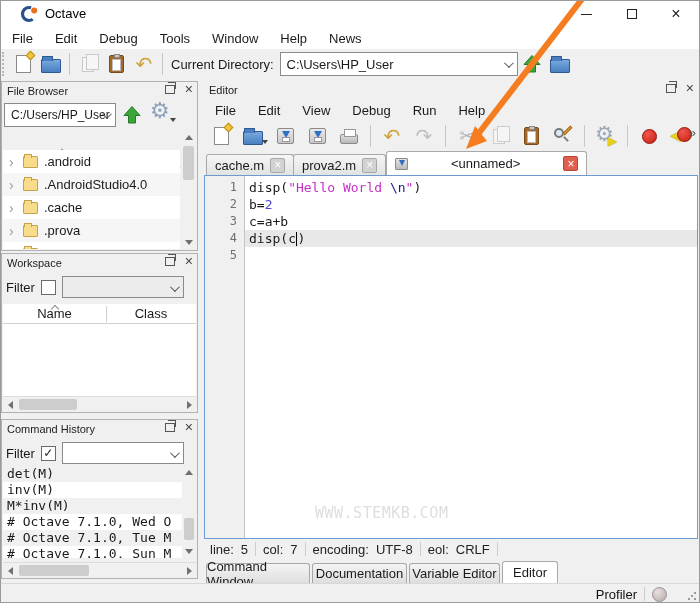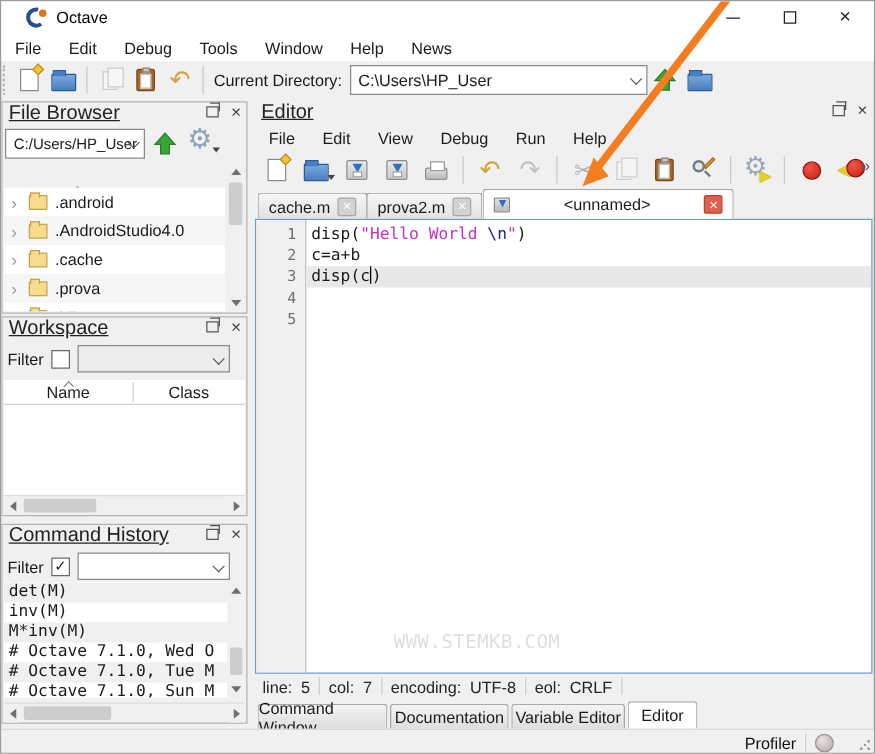--- a/index.html
+++ b/index.html
@@ -59,21 +59,21 @@
   .red-dot { width:15px; height:15px; border-radius:50%; background:radial-gradient(circle at 35% 30%, #f2564a, #c81e12); border:1px solid #8e120a; }
   .prev-bp { position:relative; width:22px; height:18px; }
   .prev-bp .red-dot { position:absolute; right:0; top:0; }
   .prev-bp .tri { position:absolute; left:0; top:1px; font-size:14px; color:#e8cf1e; text-shadow:0 0 1px #8a6a00; line-height:1; }
   .tree-folder { position:relative; width:15px; height:12px; background:#f7dc8c; border:1px solid #c8a24a; border-radius:1px; }
   .tree-folder:before { content:""; position:absolute; left:0; top:-3px; width:6px; height:3px; background:#f7dc8c; border:1px solid #c8a24a; border-bottom:none; }
   .caret-down { width:0; height:0; border-left:3px solid transparent; border-right:3px solid transparent; border-top:4px solid #444; }
   
   .panel { position:absolute; left:0; width:197px; background:#f0f0f0; border:1px solid #b2b2b2; }
   .panel-header { position:relative; height:18px; display:flex; align-items:center; }
-  .panel-title { margin-left:5px; font-size:16px; color:#222;text-decoration:underline; }
+  .panel-title { margin-left:5px; font-size:11px; color:#222; }
   .panel-hdr-icons { position:absolute; right:4px; top:2px; display:flex; gap:10px; align-items:center; }
   .undock-icon { position:relative; width:10px; height:9px; border:1px solid #555; background:#f0f0f0; }
   .undock-icon:before { content:""; position:absolute; left:2px; top:-4px; width:7px; height:6px; border:1px solid #555; border-bottom:none; border-left:none; background:transparent; }
   .close-x { font-size:14px; color:#444; line-height:10px; }
   
   .sb { background:#f0f0f0; position:absolute; }
   .sb-btn { position:absolute; display:flex; align-items:center; justify-content:center; background:#f0f0f0; }
   .sb-tri-up { width:0;height:0;border-left:4px solid transparent;border-right:4px solid transparent;border-bottom:5px solid #707070; }
   .sb-tri-down { width:0;height:0;border-left:4px solid transparent;border-right:4px solid transparent;border-top:5px solid #707070; }
   .sb-tri-left { width:0;height:0;border-top:4px solid transparent;border-bottom:4px solid transparent;border-right:5px solid #707070; }
@@ -461,20 +461,21 @@
     <div id="code-area">
       <div id="gutter">
         <div class="ln">1</div>
         <div class="ln">2</div>
         <div class="ln">3</div>
         <div class="ln">4</div>
         <div class="ln">5</div>
       </div>
       <div id="codepane">
         <div class="code-line"><span>disp(</span><span class="tok-string">"Hello World </span><span class="tok-escape">\n</span><span class="tok-string">"</span><span>)</span></div>
+        <div class="code-line"><span>b=</span><span class="tok-number">2</span></div>
         <div class="code-line"><span>c=a+b</span></div>
         <div class="code-line current"><span>disp(c</span><span class="tok-cursor"></span><span>)</span></div>
         <div id="watermark">WWW.STEMKB.COM</div>
       </div>
     </div>
 
     <div id="editor-status">
       <span>line:</span>
       <span>5</span>
       <div class="vsep"></div>

